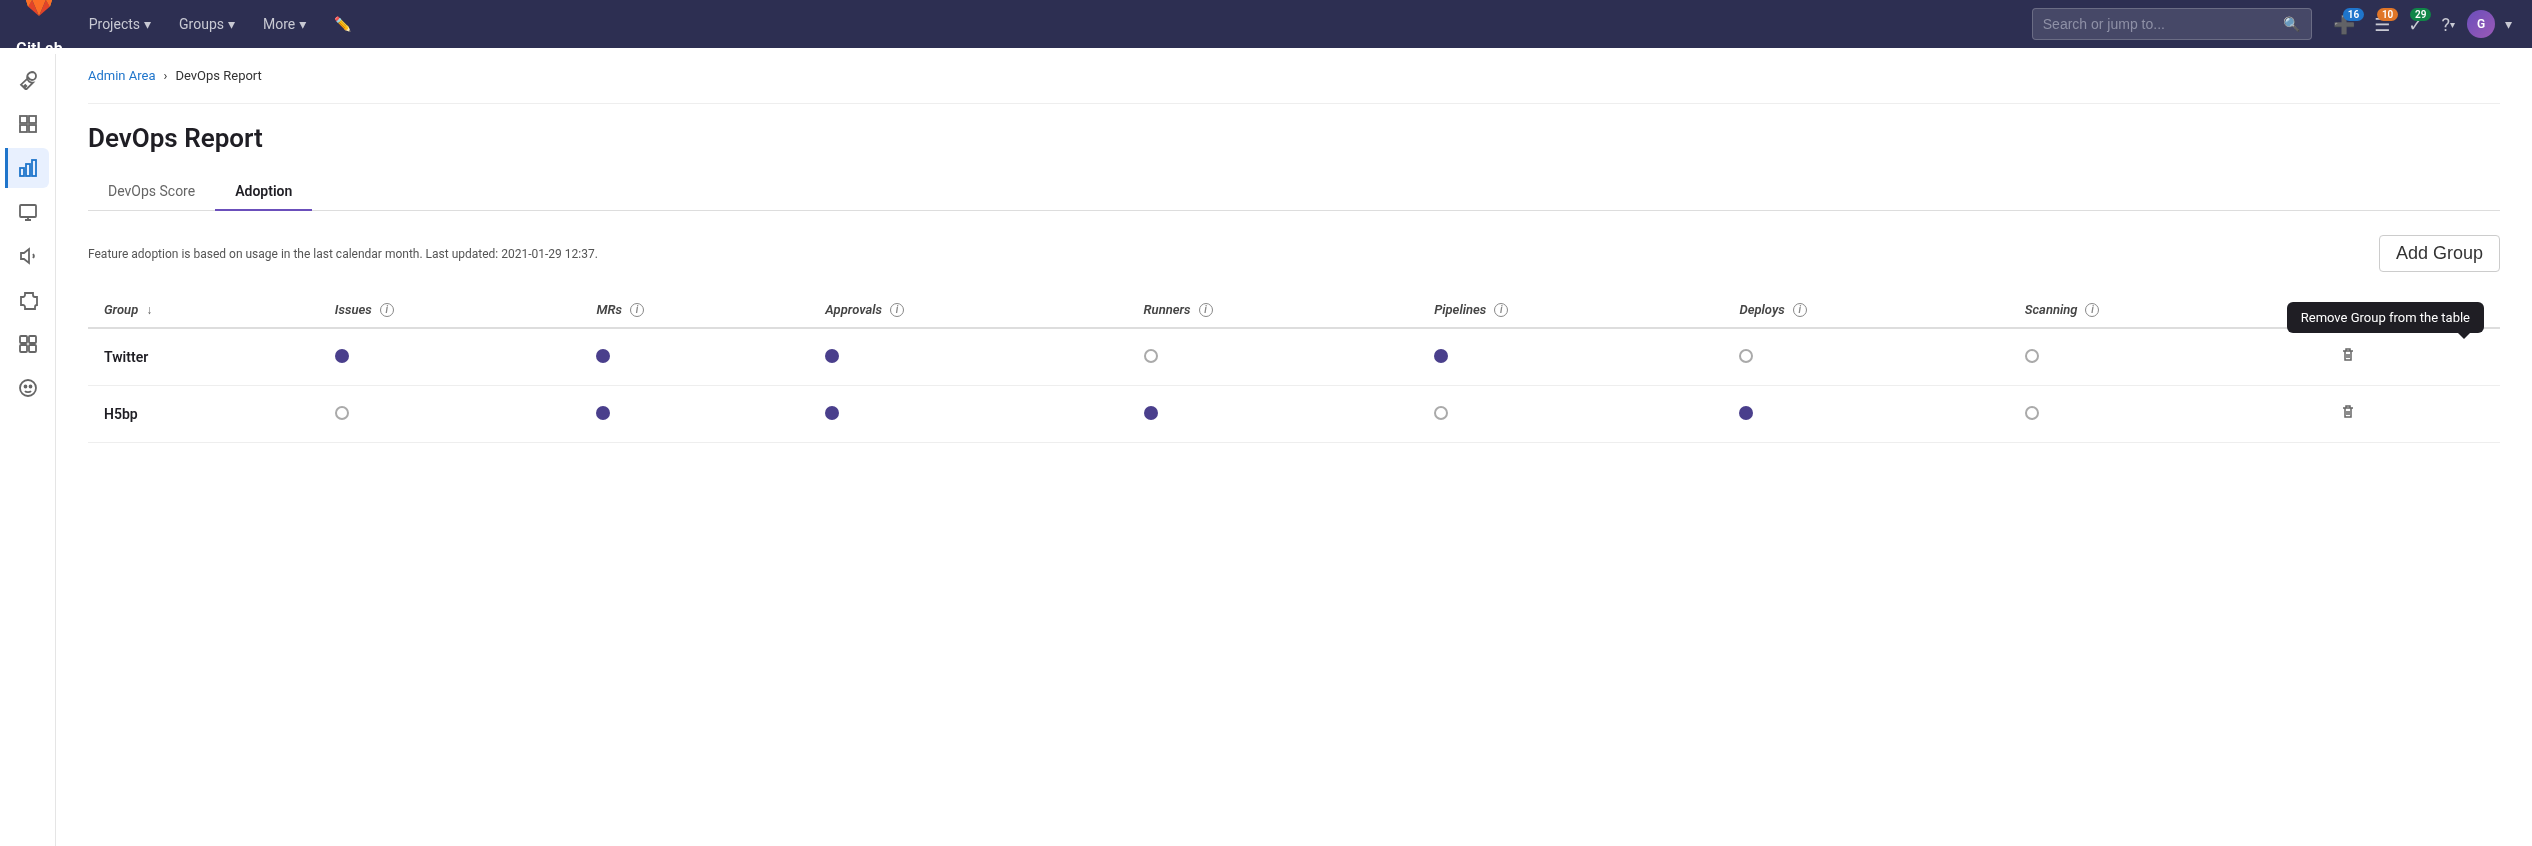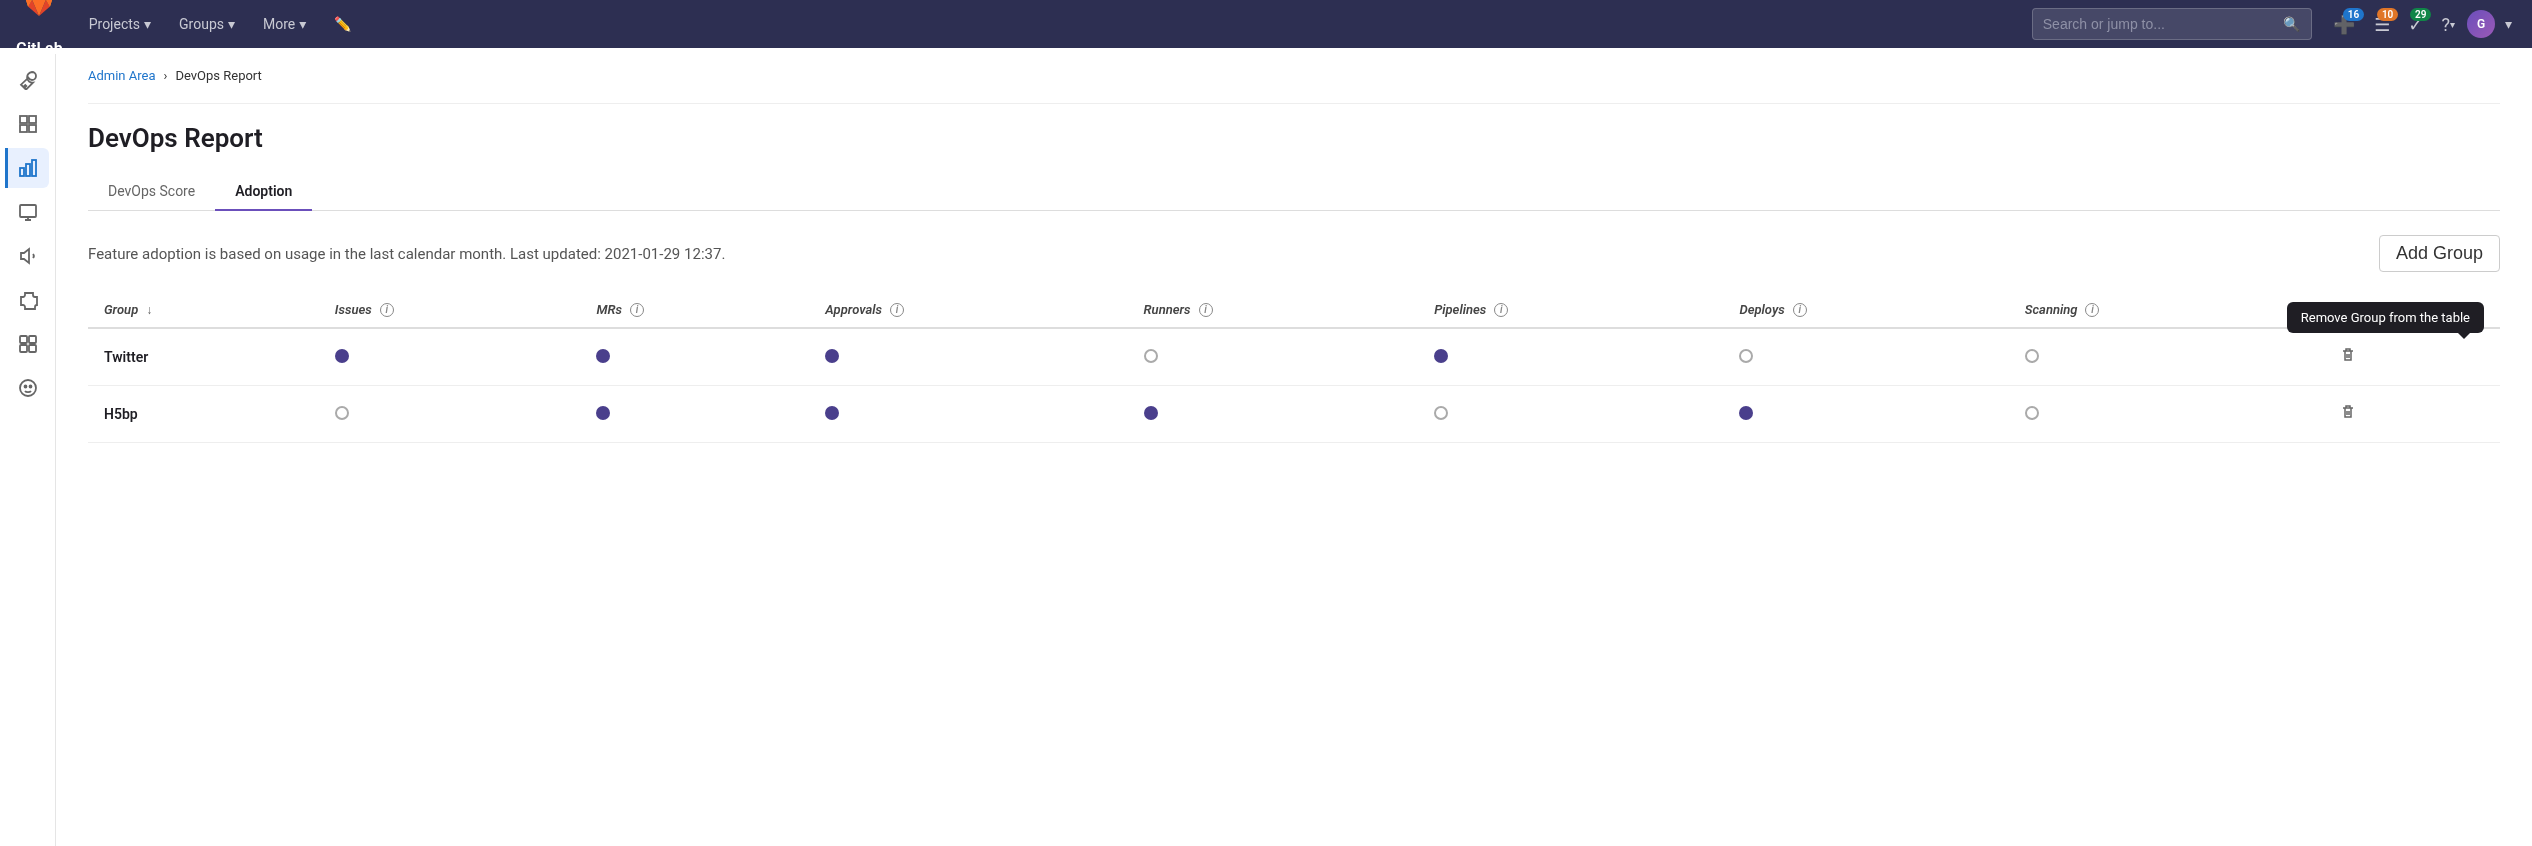--- a/index.html
+++ b/index.html
@@ -191,21 +191,21 @@
     }
 
     
     .info-row {
       display: flex;
       align-items: center;
       justify-content: space-between;
       margin-bottom: 20px;
     }
     .info-text {
-      font-size: 15px;
+      font-size: 12px;
       color: #555;
     }
     .add-group-btn {
       padding: 7px 16px;
       border: 1px solid #ccc;
       border-radius: 4px;
       background: #fff;
       font-size: 18px;
       cursor: pointer;
       color: #333;

